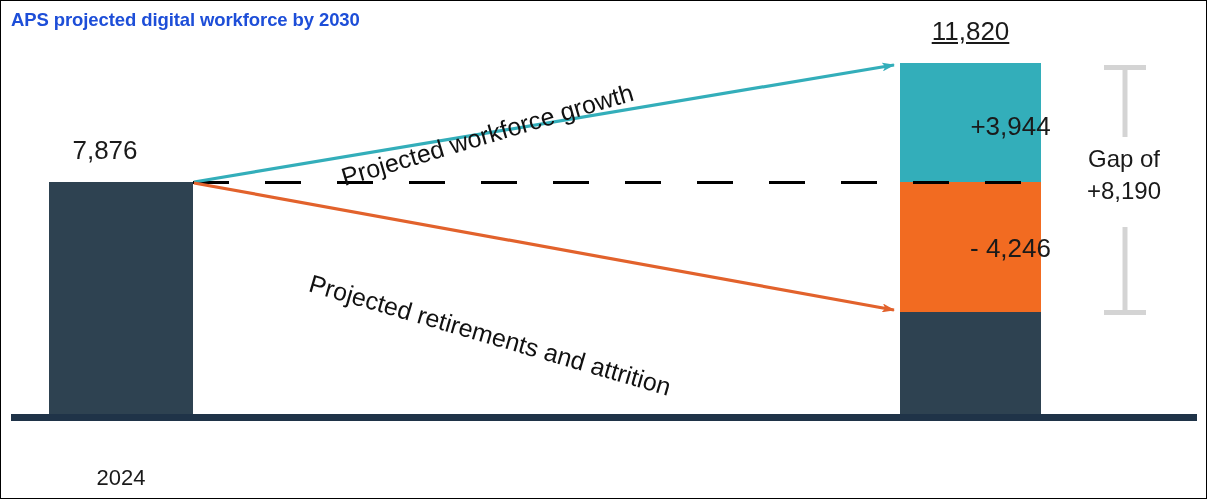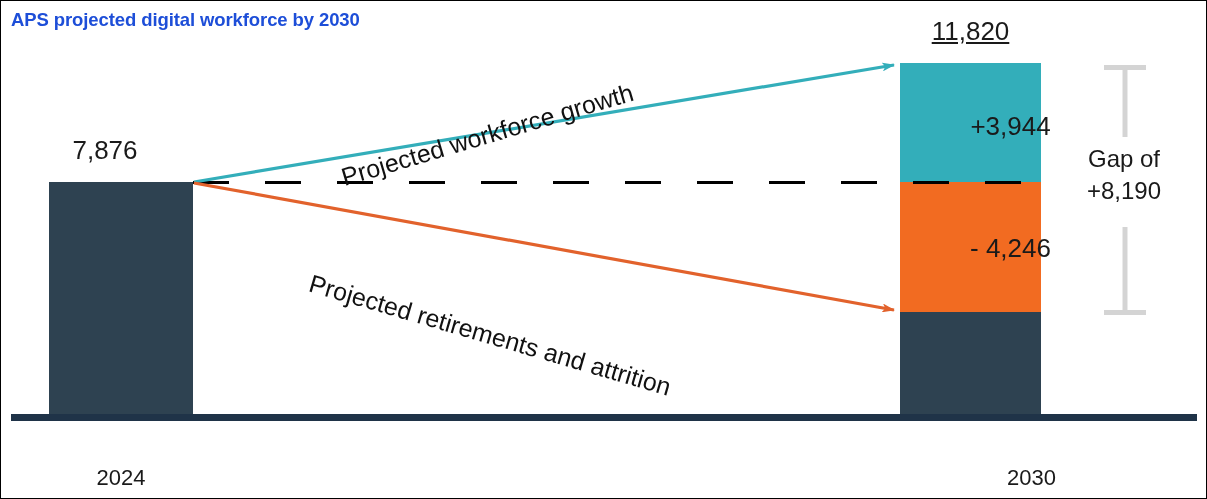--- a/index.html
+++ b/index.html
@@ -131,15 +131,14 @@
   <div class="rot-label" id="label-attrition-arrow">Projected retirements and attrition</div>
 
   <div id="gap-label">
     <div>Gap of</div>
     <div>+8,190</div>
   </div>
 
   <div id="axis-line"></div>
 
   <div class="cat-label" id="cat-2024">2024</div>
-  <div class="cat-label" id="cat-2030">2030</div>
 
 </div>
 
 </body></html>

